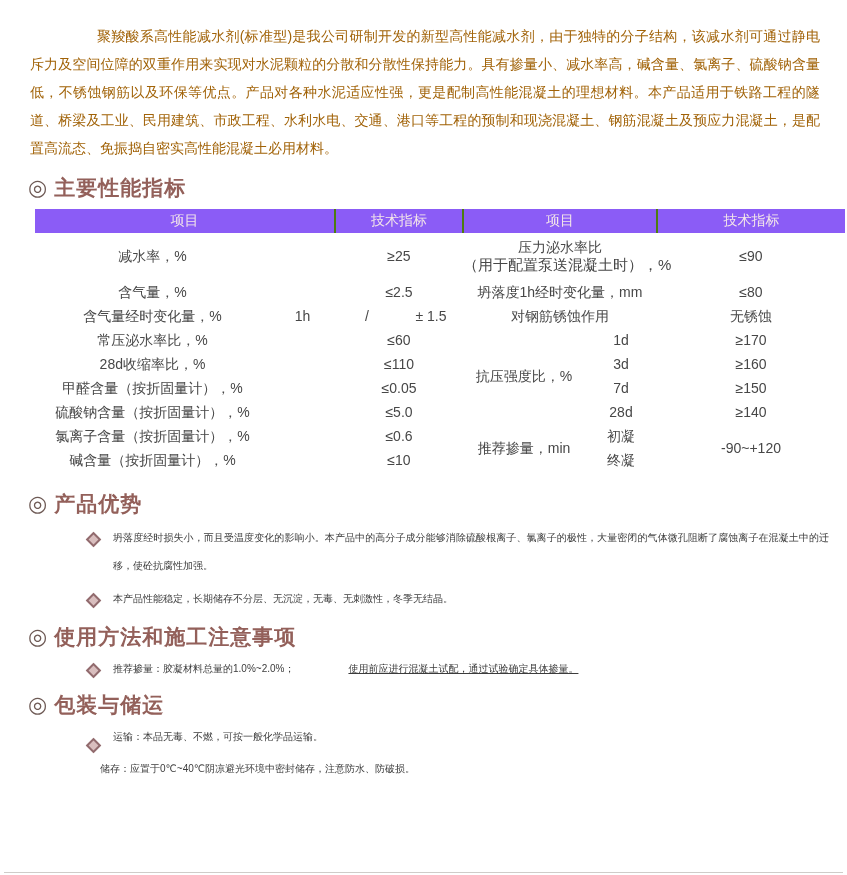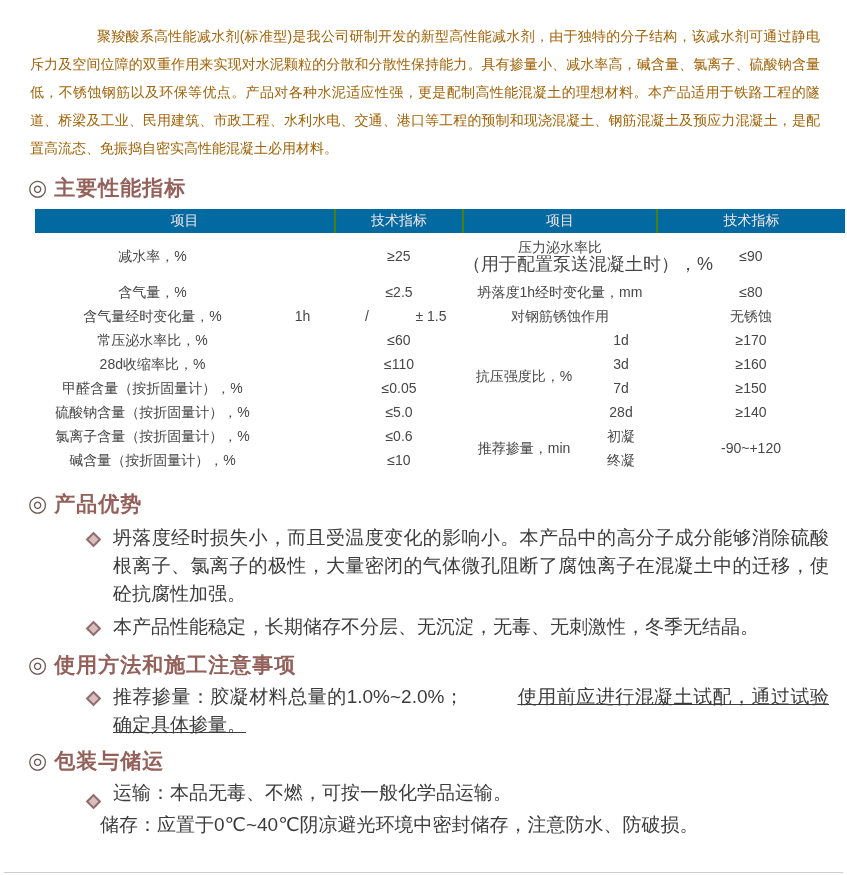--- a/index.html
+++ b/index.html
@@ -11,30 +11,30 @@
 
   .intro{margin:0;padding:22px 27px 0 30px;text-indent:67px;font-size:14px;line-height:28px;text-align:justify;color:#a16207;}
 
   h2.sec{display:flex;align-items:center;gap:7px;margin:13px 0 0 28px;font-size:21px;line-height:25px;color:#93605a;font-weight:bold;letter-spacing:1px;}
   h2.sec .mark{font-size:22px;color:#6e5a55;font-weight:normal;line-height:1;letter-spacing:0;}
   h2.mt-adv{margin-top:19px;}
   h2.mt-usage{margin-top:11px;}
   h2.mt-pack{margin-top:9px;}
 
   table.perf{margin:9px 0 0 35px;width:810px;border-collapse:collapse;table-layout:fixed;font-size:14px;color:#474747;}
-  .perf th{background:#0369a1;color:#f4e6e9;font-weight:normal;height:24px;font-size:14px;padding:0;text-align:center;}
+  .perf th{background:#8b5cf6;color:#f4e6e9;font-weight:normal;height:24px;font-size:14px;padding:0;text-align:center;}
   .perf th + th{border-left:2px solid #4d7c0f;}
   .perf td{height:24px;text-align:center;vertical-align:middle;padding:0;line-height:1.3;}
   .perf tr.tall td{height:47px;}
   .perf td.two{line-height:17px;}
-  .perf td.two .l2{font-size:18px;white-space:nowrap;}
+  .perf td.two .l2{font-size:15px;white-space:nowrap;}
   .perf td.split span{display:inline-block;width:50%;text-align:center;}
 
   .bullets{margin:8px 18px 0 86px;}
-  .bullet{display:flex;margin-bottom:5px;font-size:19px;line-height:28px;text-align:justify;color:#3c3c3c;}
+  .bullet{display:flex;margin-bottom:5px;font-size:10px;line-height:28px;text-align:justify;color:#3c3c3c;}
   .bullet .diamond{flex:0 0 auto;width:7px;height:7px;margin:10px 0 0 2px;background:#d9bebe;border:2px solid #916b6e;transform:rotate(45deg);}
   .bullet p{margin:0 0 0 14px;}
   .bullets.tight{margin-top:6px;}
   .bullet.mb{margin-bottom:4px;align-items:flex-end;}
   .gap2{margin-left:54px;text-decoration:underline;}
 </style>
 </head>
 <body>
 
 <div class="page">

